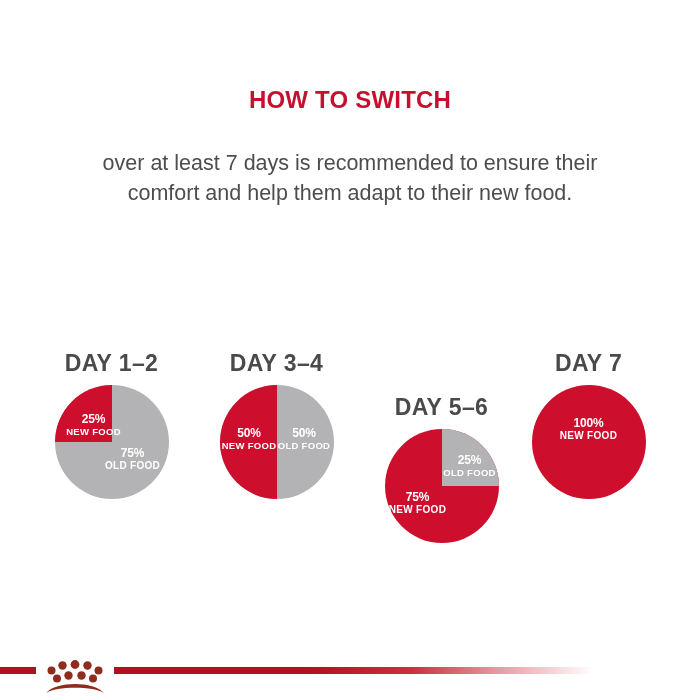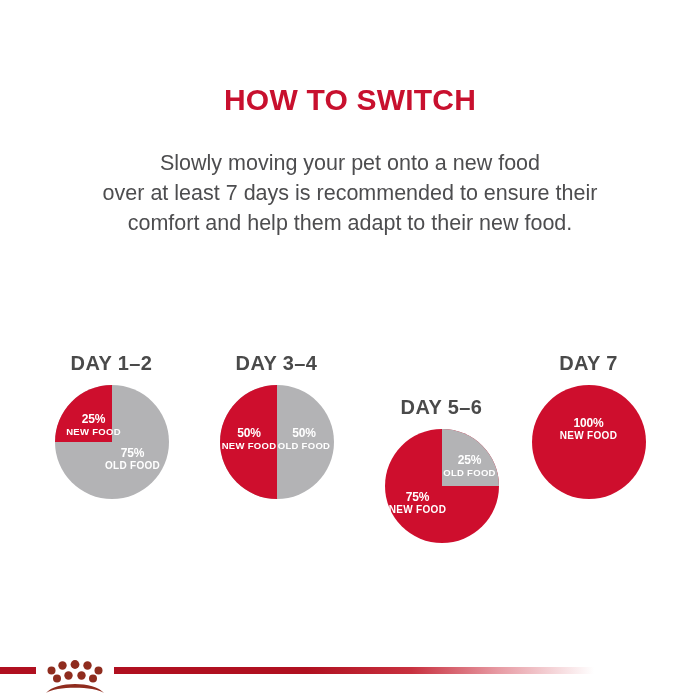--- a/index.html
+++ b/index.html
@@ -17,21 +17,21 @@
 
   
   .header {
     padding-top: 78px;
     text-align: center;
   }
   .title {
     color: #C8102E;
     font-family: "Liberation Sans", sans-serif;
     font-weight: bold;
-    font-size: 30px;
+    font-size: 24px;
     line-height: 44px;
     letter-spacing: 0.2px;
     margin: 0;
   }
   .title .line {
     display: block;
   }
 
   
   .intro {
@@ -60,21 +60,21 @@
     position: absolute;
     width: 165px;
     text-align: center;
   }
   .pie-block.b0 { left: 29px; }
   .pie-block.b1 { left: 194px; }
   .pie-block.b2 { left: 359px; margin-top: 44px; }
   .pie-block.b3 { left: 506px; }
 
   .day-label {
-    font-size: 20px;
+    font-size: 23px;
     font-weight: bold;
     color: #4A4A4A;
     letter-spacing: 0.4px;
     margin: 0 0 11px 0;
     line-height: 22px;
   }
 
   .pie-wrap {
     position: relative;
     width: 114px;
@@ -172,21 +172,20 @@
 </head>
 <body>
 
 <div class="header">
   <h1 class="title">
     <span class="line">HOW TO SWITCH</span>
   </h1>
 </div>
 
 <div class="intro">
-  <span class="line">Slowly moving your pet onto a new food</span>
   <span class="line">over at least 7 days is recommended to ensure their</span>
   <span class="line">comfort and help them adapt to their new food.</span>
 </div>
 
 <div class="pies">
 
   <div class="pie-block b0">
     <div class="day-label">DAY 1–2</div>
     <div class="pie-wrap">
       <div class="pie-disc">

